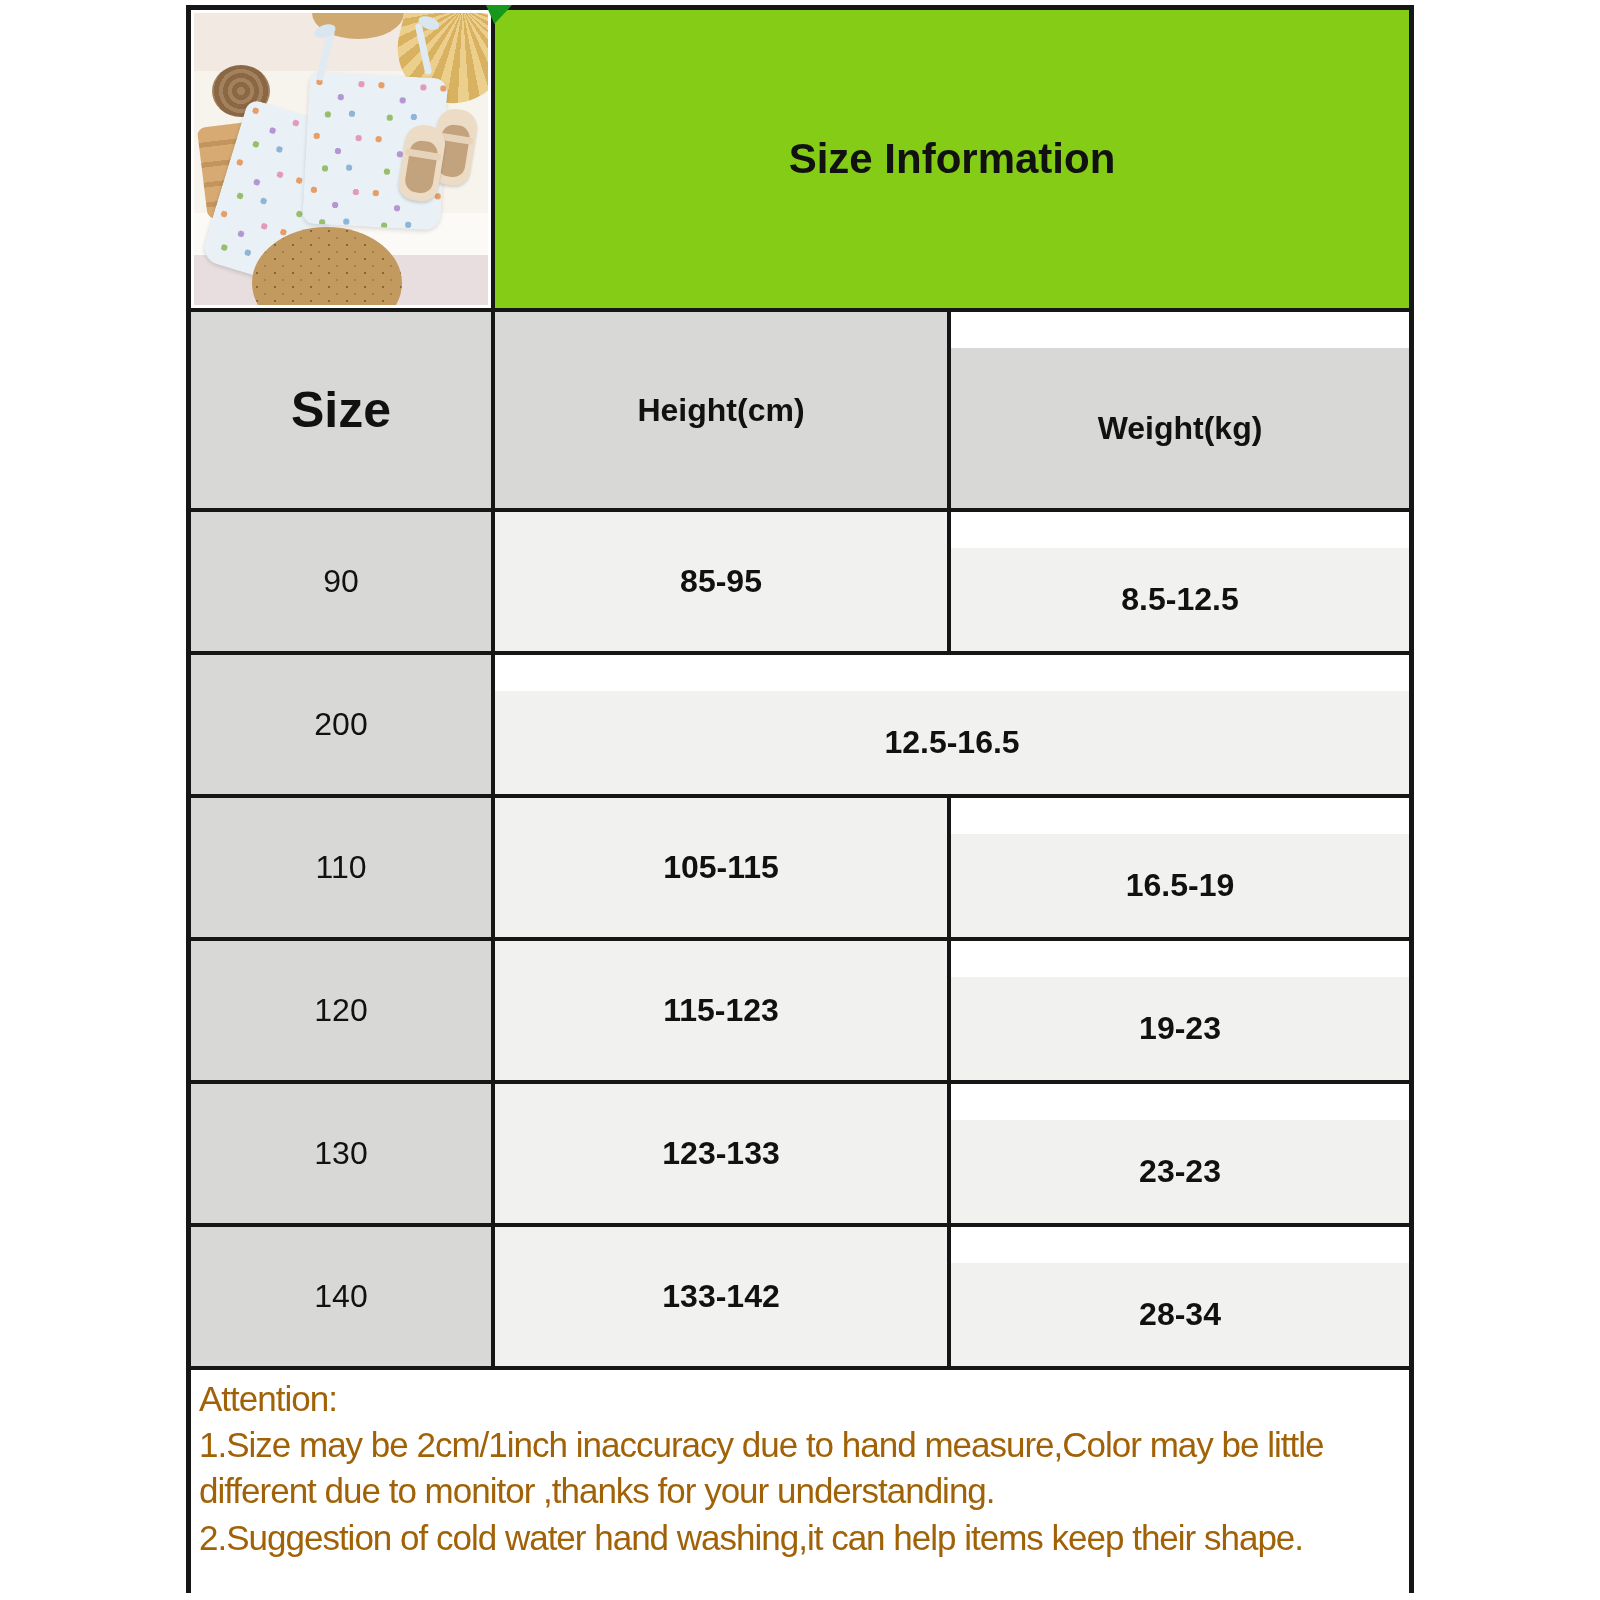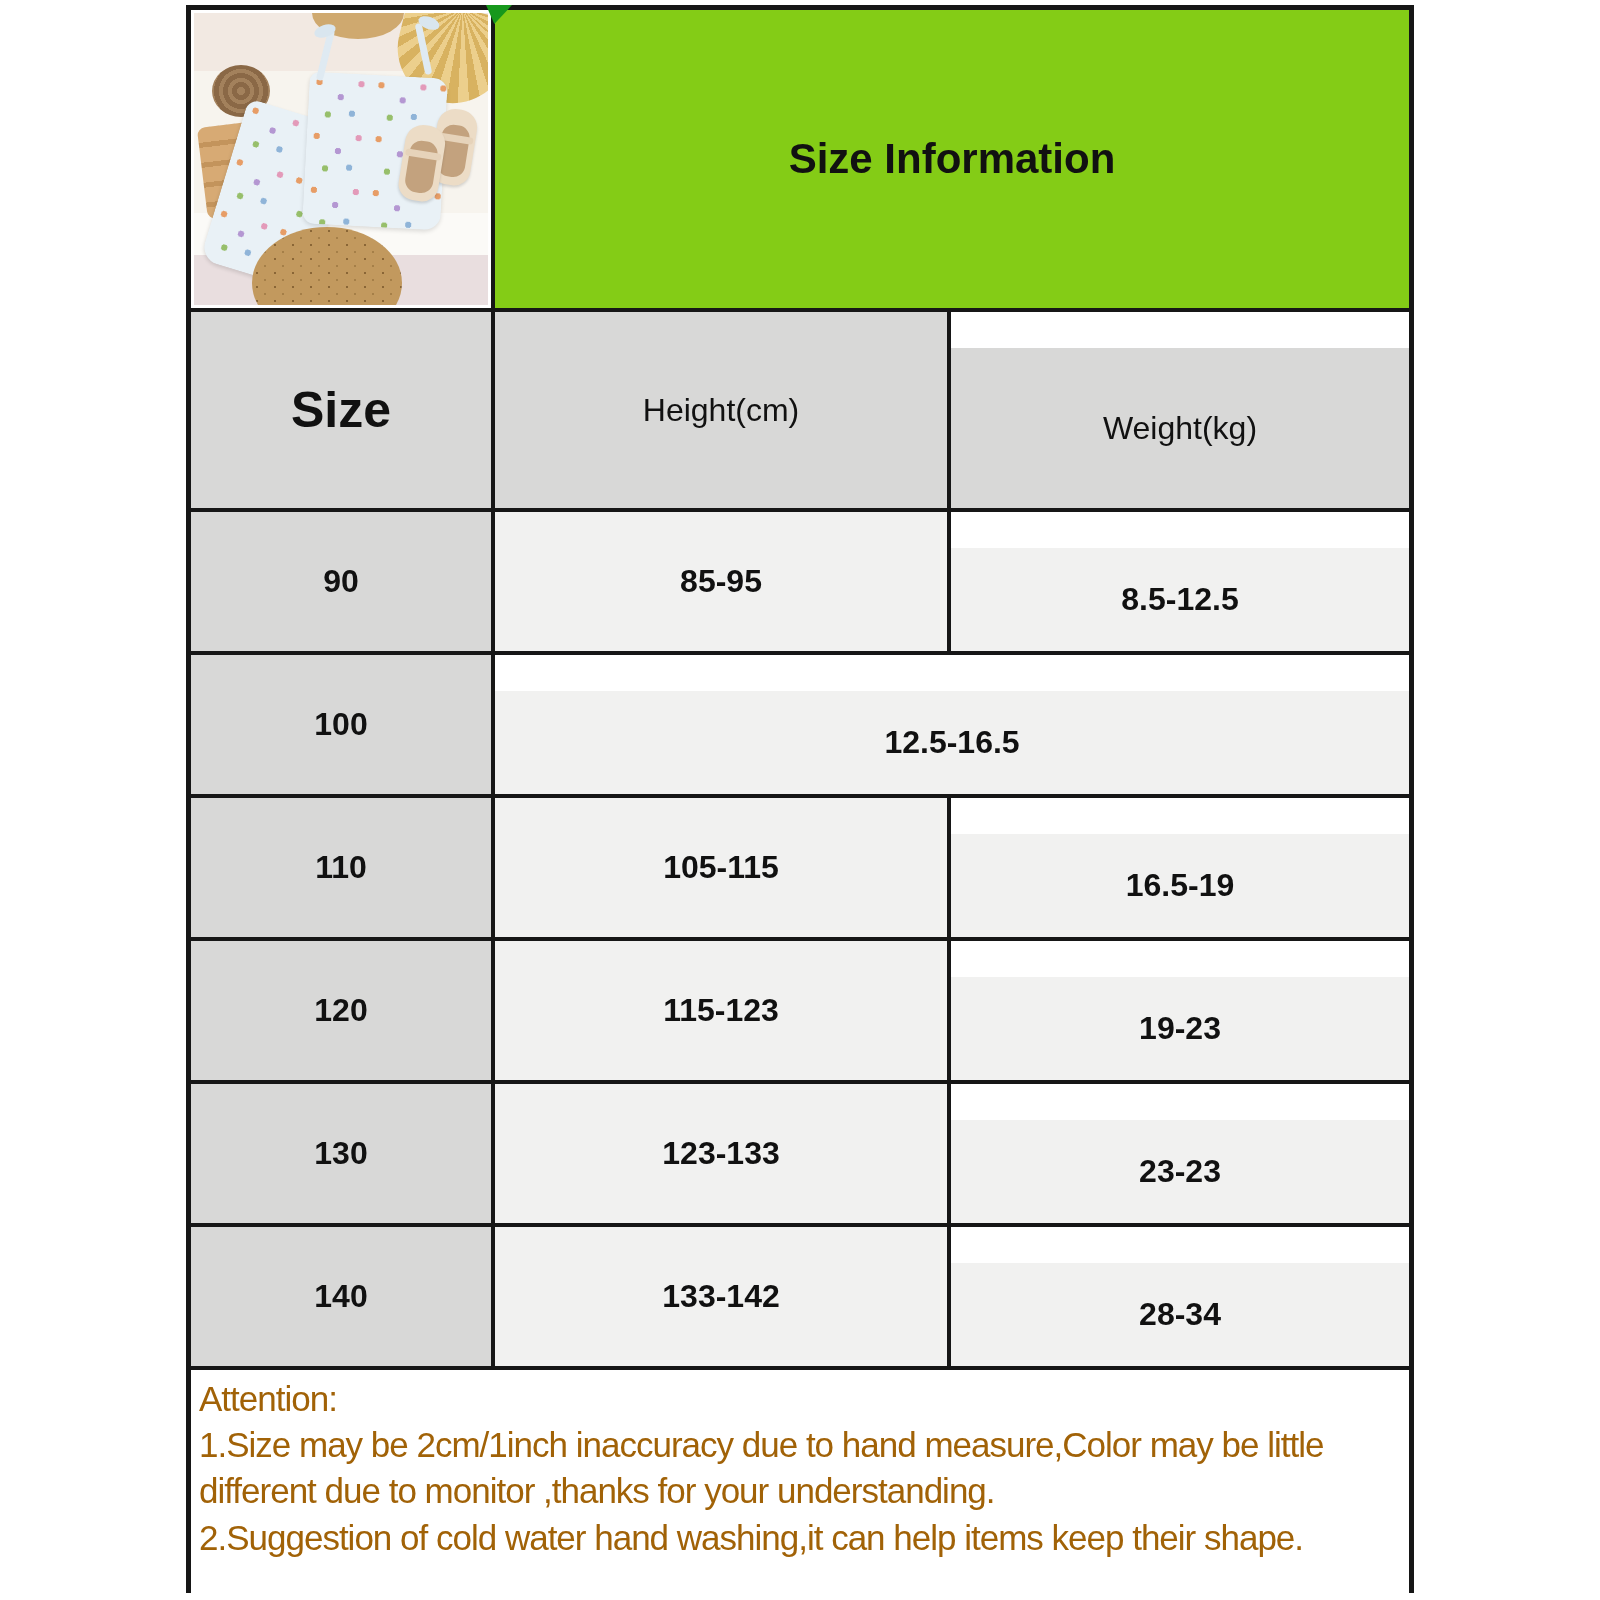--- a/index.html
+++ b/index.html
@@ -113,23 +113,23 @@
   .c1,.c2,.c3{
     box-sizing:border-box;display:flex;align-items:center;justify-content:center;
     text-align:center;
   }
   .c1{width:304px;border-right:4px solid #161616;flex:none;}
   .c2{width:456px;border-right:4px solid #161616;flex:none;}
   .c3{flex:1;margin-top:36px;}
   .header-row{height:200px;}
   .header-row .c1,.header-row .c2,.header-row .c3{background:#d8d8d7;}
   .header-row .c1{font-size:50px;font-weight:700;}
-  .header-row .c2,.header-row .c3{font-size:32px;font-weight:400;}
+  .header-row .c2,.header-row .c3{font-size:32px;font-weight:700;}
   .data-row{height:143px;}
-  .data-row .c1{background:#d8d8d7;font-size:32px;font-weight:700;}
+  .data-row .c1{background:#d8d8d7;font-size:32px;font-weight:400;}
   .data-row .c2,.data-row .c3{background:#f1f1f0;font-size:32px;font-weight:700;}
 
   
   .attention{
     box-sizing:border-box;height:256px;background:#ffffff;
     padding:6px 12px 0 8px;
     font-size:35px;font-weight:400;letter-spacing:-1px;line-height:1.32;
     color:#a16207;
   }
   .attention p{margin:0;}
@@ -180,21 +180,21 @@
       <div class="c2">Height(cm)</div>
       <div class="c3">Weight(kg)</div>
     </div>
 
     <div class="trow data-row">
       <div class="c1">90</div>
       <div class="c2">85-95</div>
       <div class="c3">8.5-12.5</div>
     </div>
     <div class="trow data-row">
-      <div class="c1">100</div>
+      <div class="c1">200</div>
       <div class="c3">12.5-16.5</div>
     </div>
     <div class="trow data-row">
       <div class="c1">110</div>
       <div class="c2">105-115</div>
       <div class="c3">16.5-19</div>
     </div>
     <div class="trow data-row">
       <div class="c1">120</div>
       <div class="c2">115-123</div>

